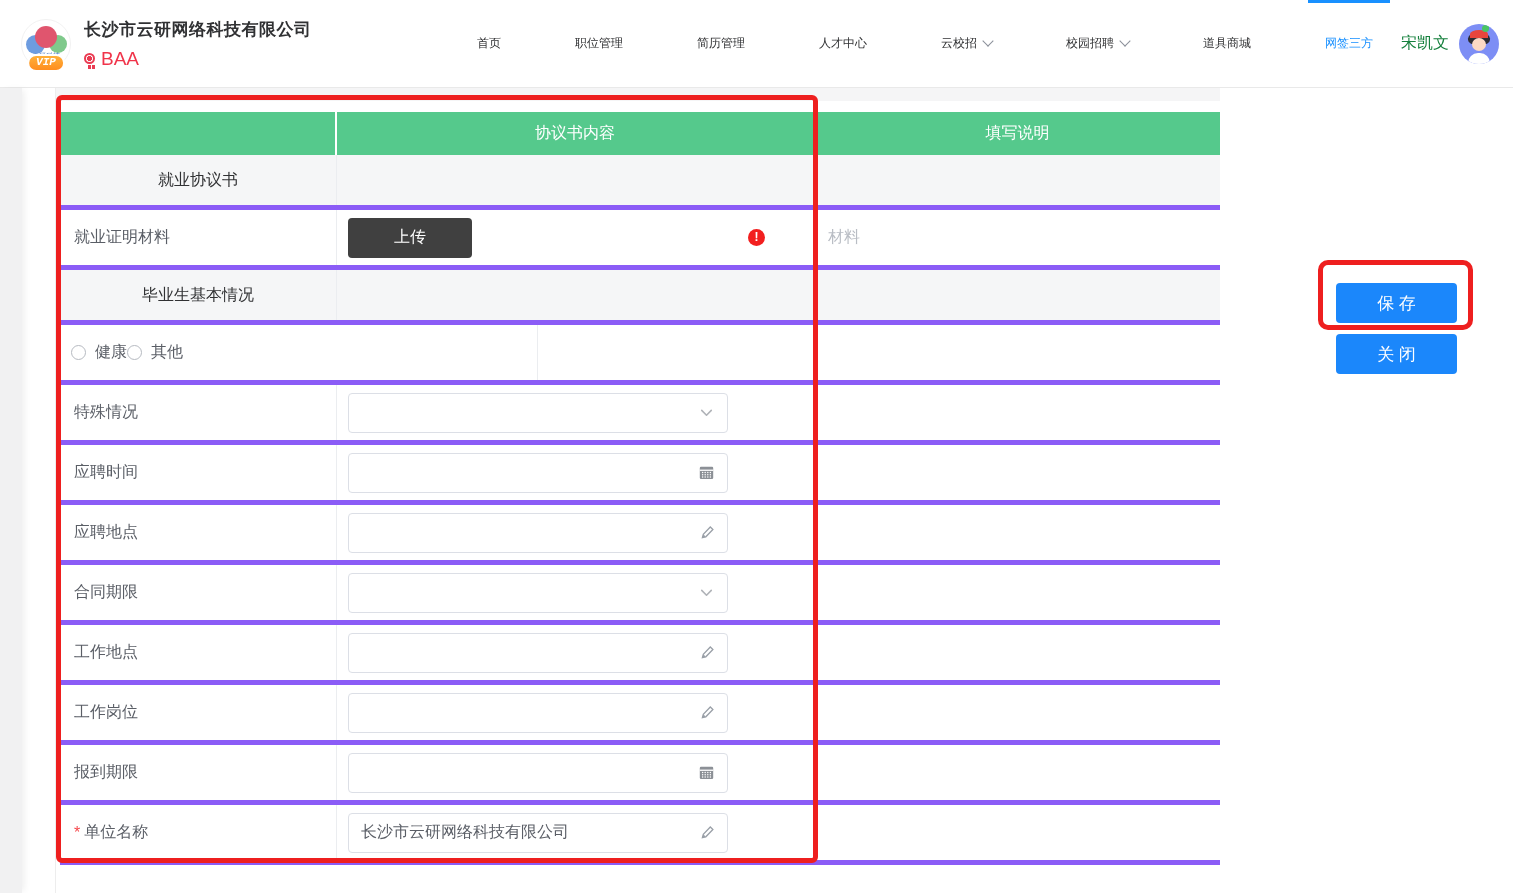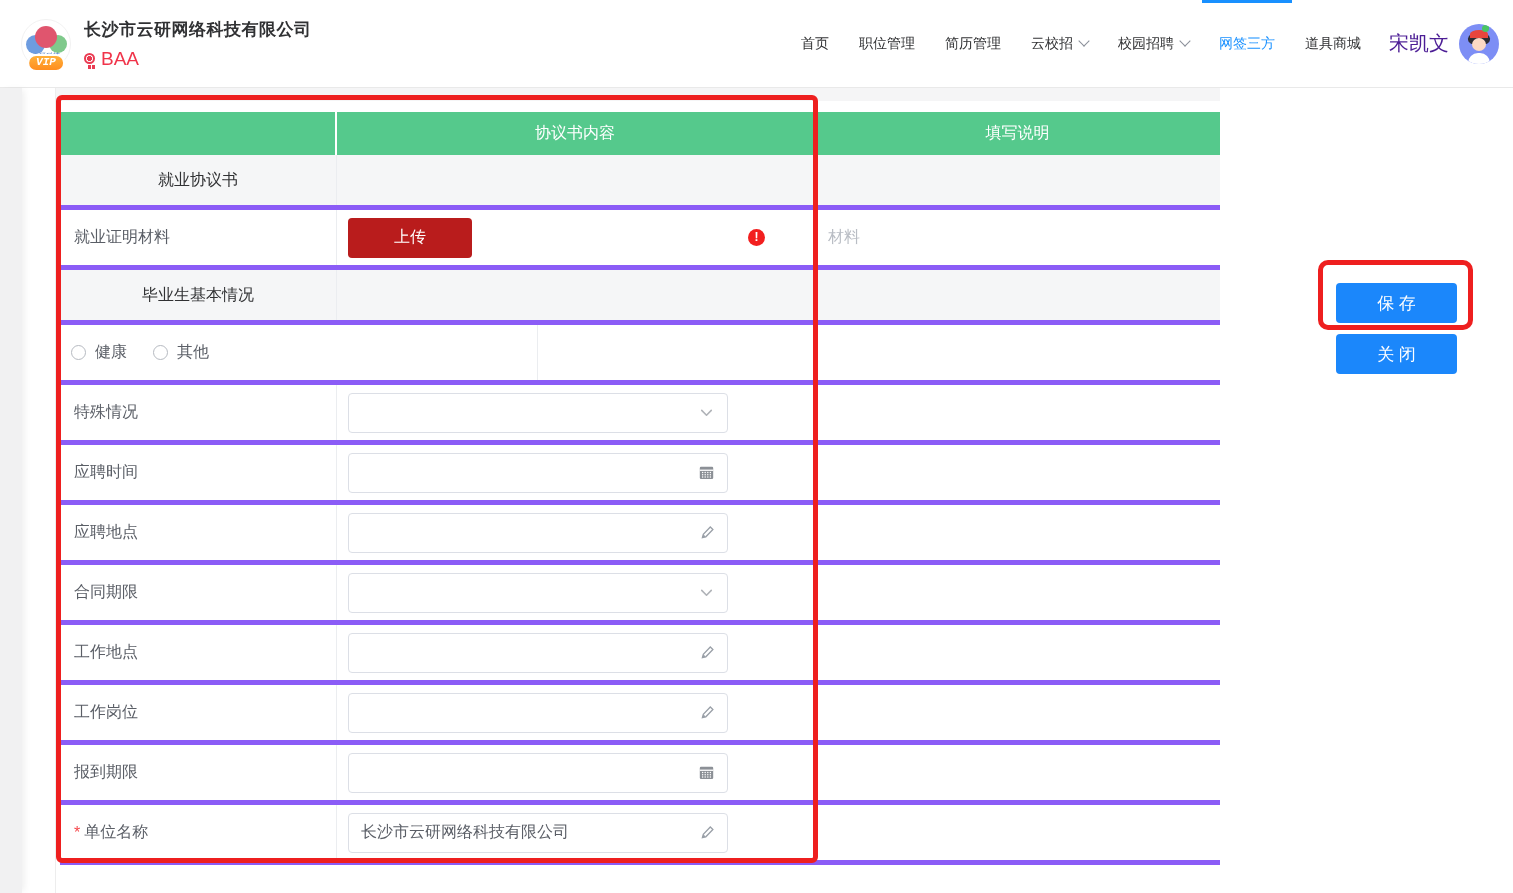--- a/index.html
+++ b/index.html
@@ -28,27 +28,27 @@
          padding:1px 7px 2px; border-radius:9px; border:2px solid #fff; line-height:11px;font-family:Liberation Mono, monospace; }
   .brand-text { display:flex; flex-direction:column; }
   .company-name { font-size:17px; font-weight:bold; color:#303133; letter-spacing:.5px; }
   .cert { display:flex; align-items:center; gap:6px; margin-top:7px; font-size:19px; color:#f0344a; }
   .medal { width:11px; height:11px; border:2px solid #ea3b52; border-radius:50%;
            background:radial-gradient(circle,#ea3b52 0 2.5px,#fff 2.6px); position:relative; }
   .medal::after { content:""; position:absolute; left:2px; top:10px; width:3px; height:4px; background:#ea3b52;
                   box-shadow:4px 0 0 #ea3b52; }
 
   nav { display:flex; align-items:center; gap:30px; margin-left:auto; margin-right:28px; height:88px; }
-  .nav-item { position:relative; height:88px; display:flex; align-items:center; gap:7px; font-size:14px; color:#303133; cursor:pointer; white-space:nowrap; }
+  .nav-item { position:relative; height:88px; display:flex; align-items:center; gap:7px; font-size:12px; color:#303133; cursor:pointer; white-space:nowrap;margin-left:44px; }
   .nav-item.active { color:#1890ff; }
   .caret { width:8px; height:8px; border-right:1.5px solid #8a8f99; border-bottom:1.5px solid #8a8f99; transform:rotate(45deg); margin-top:-5px; }
   .active-bar { position:absolute; top:0; left:-17px; right:-17px; height:3px; background:#1890ff; }
 
   .user { display:flex; align-items:center; gap:10px; cursor:pointer; }
-  .user-name { color:#4c1d95; font-size:20px; }
+  .user-name { color:#15803d; font-size:16px; }
   .avatar { width:40px; height:40px; border-radius:50%; background:#7d8ef5; position:relative; overflow:hidden; }
   .av-hair { position:absolute; left:9px; top:8px; width:22px; height:13px; background:#2c2c34; border-radius:50% 50% 40% 40%; }
   .av-cap  { position:absolute; left:11px; top:6px; width:18px; height:8px; background:#e8453c; border-radius:50% 50% 0 0; z-index:2; }
   .av-face { position:absolute; left:13px; top:14px; width:14px; height:13px; background:#fcd9c4; border-radius:50%; z-index:1; }
   .av-body { position:absolute; left:9px; bottom:0; width:22px; height:11px; background:#fff; border-radius:10px 10px 0 0; }
   .av-leaf { position:absolute; left:23px; top:1px; width:7px; height:7px; background:#49c463; border-radius:50% 0 50% 50%; z-index:3; }
 
   
   .content { position:relative; height:805px; background:#fff; }
   .left-strip { position:absolute; left:0; top:0; width:22px; height:100%; background:#f1f1f2;
@@ -64,30 +64,30 @@
   .hc3 { width:405px;text-align:center; }
 
   .t-row { display:flex; border-bottom:5px solid #8b5cf6; background:#fff; height:60px; }
   .t-row.section { background:#f5f6f7; height:55px; }
   .c1 { width:277px; border-right:1px solid #ebedf0; display:flex; align-items:center; padding-left:14px; color:#5a5e66; }
   .section .c1 { justify-content:center; padding-left:0; color:#303133; }
   .c2 { width:478px; border-right:1px solid #ebedf0; display:flex; align-items:center; padding-left:11px; position:relative; }
   .section .c2, .section .c3 { background:#f5f6f7; }
   .c3 { width:405px; display:flex; align-items:center; padding-left:13px; color:#b9bdc4; }
 
-  .upload-btn { width:124px; height:40px; background:#b91c1c; color:#fff; border:none; border-radius:4px; font-size:16px; cursor:pointer; font-family:inherit; }
+  .upload-btn { width:124px; height:40px; background:#404040; color:#fff; border:none; border-radius:4px; font-size:16px; cursor:pointer; font-family:inherit; }
   .err { position:absolute; right:49px; top:50%; margin-top:-9px; width:17px; height:17px; border-radius:50%; background:#f21f1f;
          color:#fff; font-weight:bold; font-size:12px; display:flex; align-items:center; justify-content:center; line-height:1; }
 
   .box { width:380px; height:40px; border:1px solid #dcdfe6; border-radius:4px; background:#fff;
          display:flex; align-items:center; justify-content:space-between; padding:0 12px; cursor:pointer; }
   .box .val { color:#5a5e66; white-space:nowrap; overflow:hidden; }
   .box .icn { display:flex; align-items:center; flex:none; }
 
-  .radio-group { display:flex; align-items:flex-end; gap:26px; }
+  .radio-group { display:flex; align-items:flex-end; }
   .radio { display:flex; align-items:center; gap:9px; color:#5a5e66; cursor:pointer; }
   .radio-dot { width:15px; height:15px; border:1px solid #b6bac1; border-radius:50%; background:#fff; flex:none; }
 
   .star { color:#f5484d; margin-right:4px; }
 
   .action-btn { position:absolute; width:121px; height:40px; background:#1b87fb; color:#fff; border:none; border-radius:4px;
                 font-size:17px; cursor:pointer; font-family:inherit; white-space:nowrap; }
   #save-btn  { left:1336px; top:195px; }
   #close-btn { left:1336px; top:246px; }
 
@@ -120,33 +120,36 @@
       <div class="nav-item">
         <span>首页</span>
       </div>
       <div class="nav-item">
         <span>职位管理</span>
       </div>
       <div class="nav-item">
         <span>简历管理</span>
       </div>
       <div class="nav-item">
+        <span>人才中心</span>
+      </div>
+      <div class="nav-item">
         <span>云校招</span>
         <span class="caret"></span>
       </div>
       <div class="nav-item">
         <span>校园招聘</span>
         <span class="caret"></span>
+      </div>
+      <div class="nav-item">
+        <span>道具商城</span>
       </div>
       <div class="nav-item active">
         <span>网签三方</span>
         <span class="active-bar"></span>
-      </div>
-      <div class="nav-item">
-        <span>道具商城</span>
       </div>
     </nav>
 
   <div class="user">
     <span class="user-name">宋凯文</span>
     <div class="avatar">
       <span class="av-leaf"></span>
       <span class="av-hair"></span>
       <span class="av-cap"></span>
       <span class="av-face"></span>

